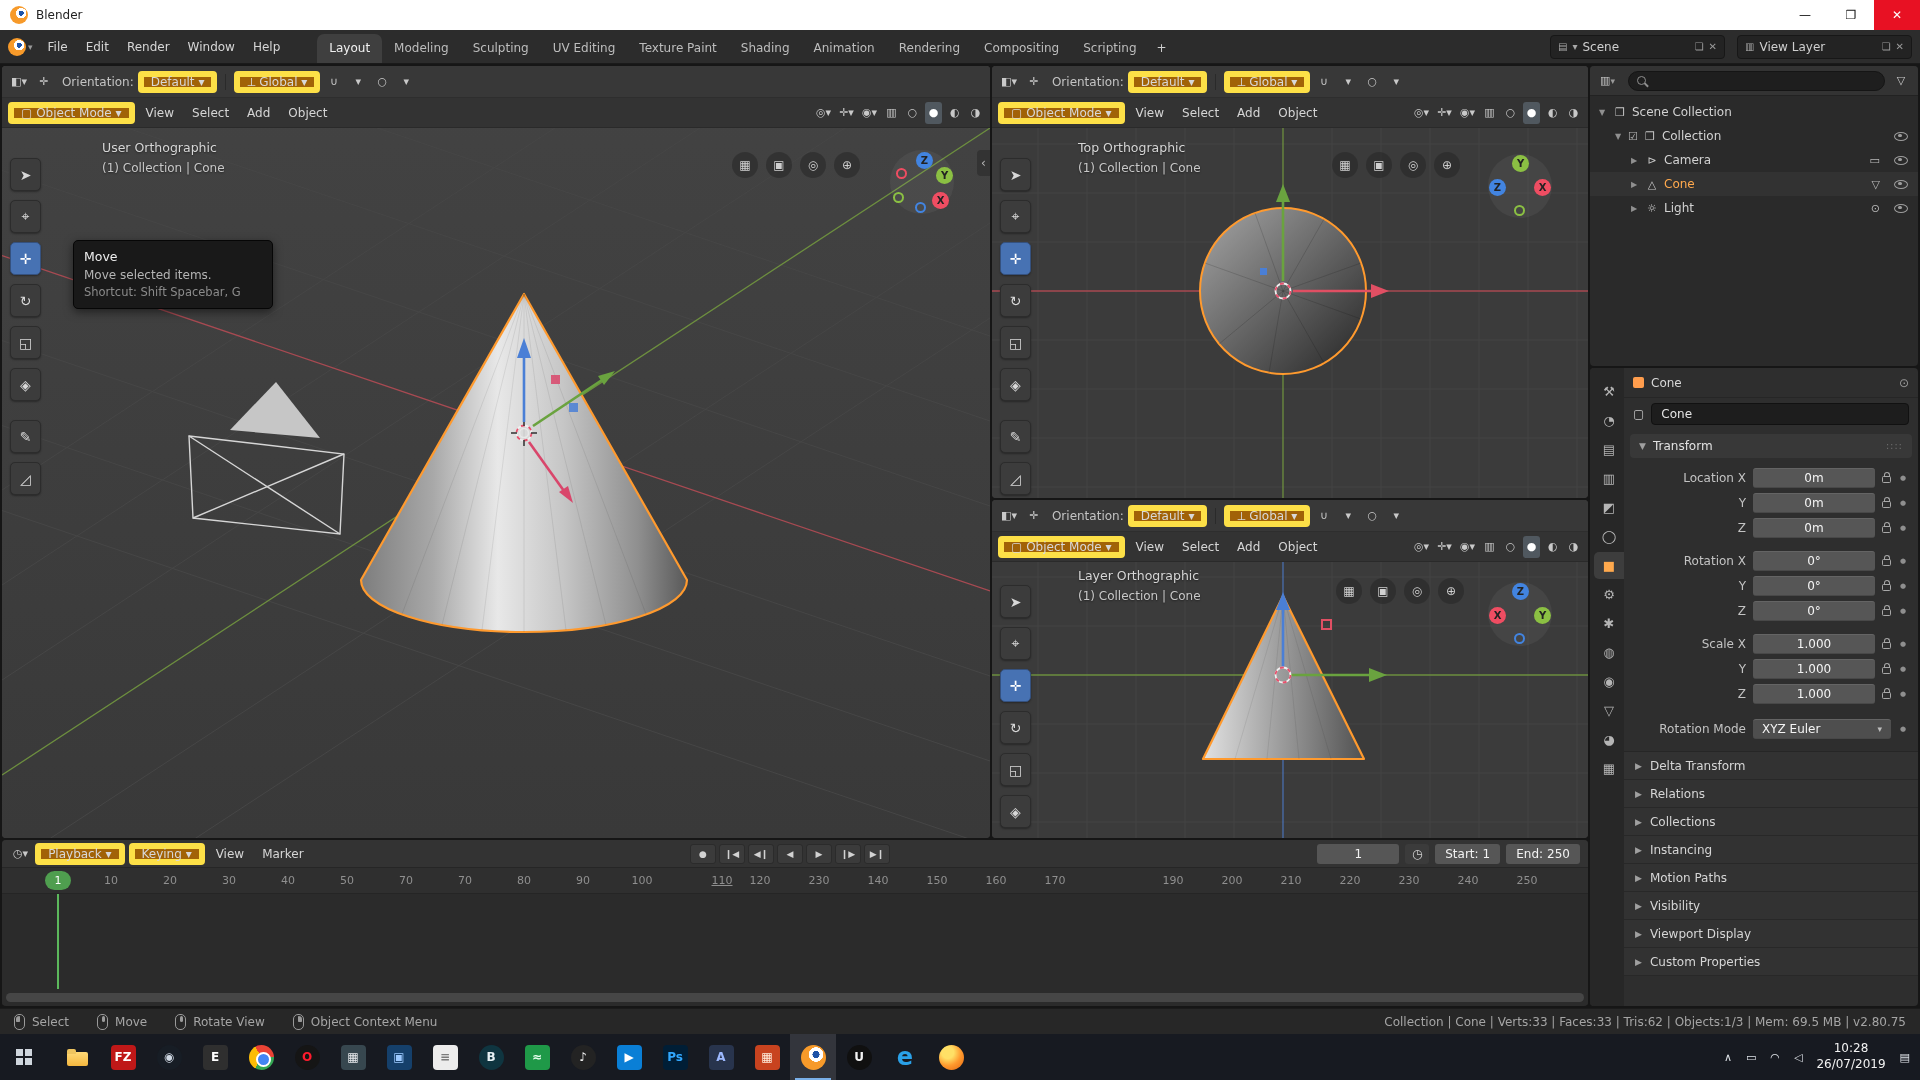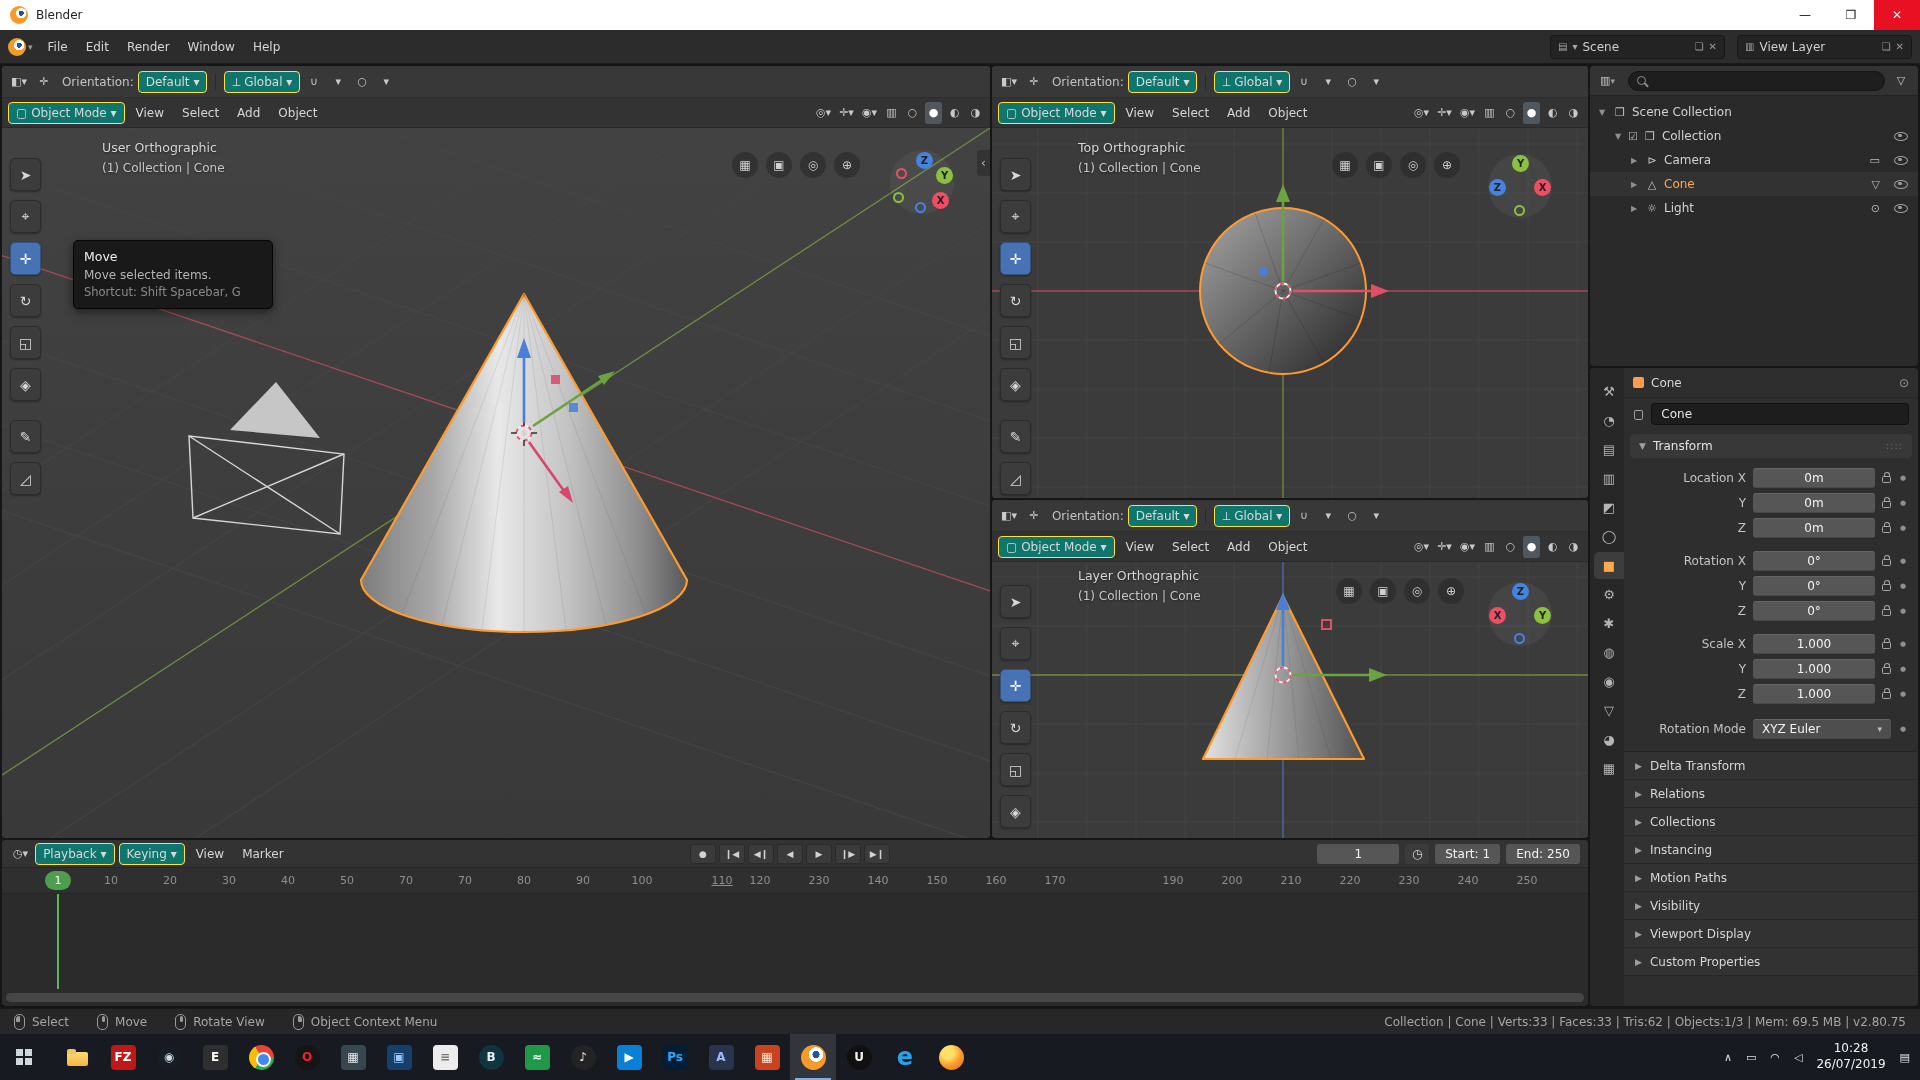--- a/index.html
+++ b/index.html
@@ -39,21 +39,21 @@
 
 
 .vp-headers{position:absolute;left:0;top:0;right:0;z-index:6}
 .vprow{display:flex;align-items:center;gap:4px;padding:0 6px;white-space:nowrap;overflow:hidden}
 .vprow.r1{height:32px;background:#383838;border-bottom:1px solid #2e2e2e}
 .vprow.r2{height:30px;background:#333333;border-bottom:1px solid #2a2a2a}
 .hbtn{display:inline-flex;align-items:center;justify-content:center;min-width:20px;height:22px;padding:0 3px;color:#c9c9c9;font-size:11px;border-radius:3px;flex:none}
 .hbtn.shd{min-width:17px;padding:0 2px}
 .hbtn.act{background:#50585f;color:#fff}
 .hlabel{color:#c3c3c3;margin-left:4px;flex:none}
-.dd{display:inline-flex;align-items:center;gap:5px;background:#0f766e;border:1px solid #fde047;border-radius:4px;height:22px;padding:0 7px;color:#d8d8d8;flex:none}
+.dd{display:inline-flex;align-items:center;gap:5px;background:#a16207;border:6px solid #fde047;border-radius:4px;height:22px;padding:0 7px;color:#d8d8d8;flex:none}
 .hmenu{padding:3px 7px;color:#d6d6d6;flex:none}
 .hsep{width:1px;height:16px;background:#2a2a2a;margin:0 4px;flex:none}
 
 
 .vp-toolbar{position:absolute;left:8px;display:flex;flex-direction:column;gap:9px;z-index:5}
 #vp-main .vp-toolbar{top:92px}
 #vp-top .vp-toolbar{top:92px}
 #vp-right .vp-toolbar{top:85px}
 .tool{width:31px;height:33px;background:#3c3c3c;border:1px solid #2c2c2c;border-radius:5px;display:flex;align-items:center;justify-content:center;color:#d8d8d8;font-size:14px;box-shadow:0 1px 2px rgba(0,0,0,.35)}
 .tool.act{background:#4772b3;border-color:#35517e;color:#fff}
@@ -210,20 +210,33 @@
 
   <div class="topbar">
     <span class="blogo"></span>
     <span class="appcaret">▾</span>
     <span style="display:flex">
         <span class="tbmenu">File</span>
         <span class="tbmenu">Edit</span>
         <span class="tbmenu">Render</span>
         <span class="tbmenu">Window</span>
         <span class="tbmenu">Help</span>
+      </span>
+    <span class="wstabs">
+        <span class="wstab act">Layout</span>
+        <span class="wstab">Modeling</span>
+        <span class="wstab">Sculpting</span>
+        <span class="wstab">UV Editing</span>
+        <span class="wstab">Texture Paint</span>
+        <span class="wstab">Shading</span>
+        <span class="wstab">Animation</span>
+        <span class="wstab">Rendering</span>
+        <span class="wstab">Compositing</span>
+        <span class="wstab">Scripting</span>
+        <span class="wstab add">+</span>
       </span>
     <span class="flexspace"></span>
     <span class="tbfield">
       <span class="fico">▤</span>
       <span class="fico">▾</span>
       <span class="fname">Scene</span>
       <span class="fbtn">❏</span>
       <span class="fbtn">✕</span>
     </span>
     <span class="tbfield">

